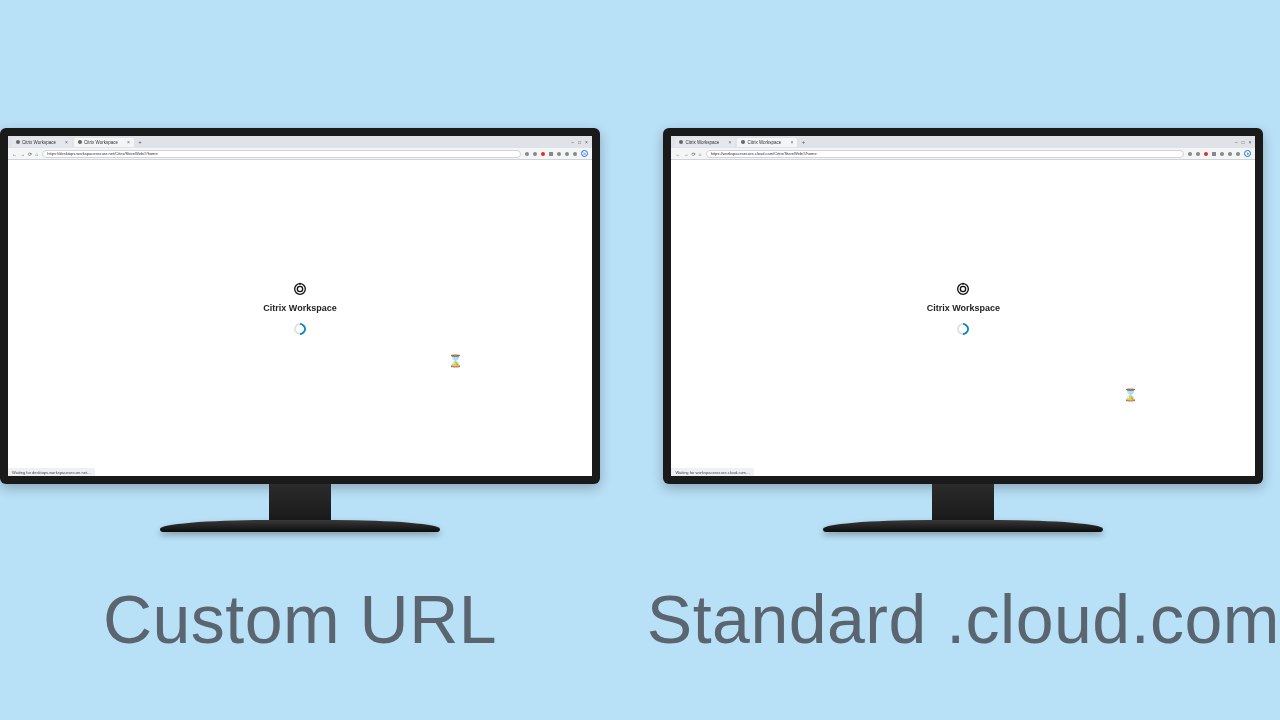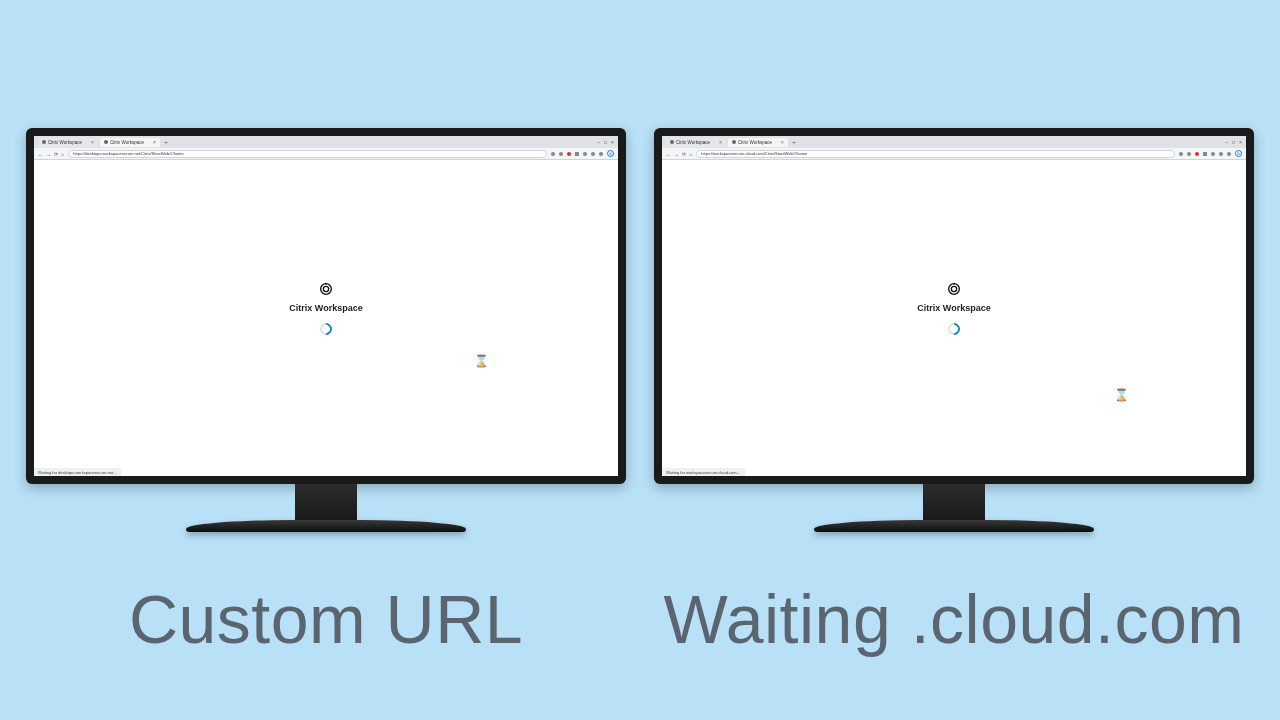--- a/index.html
+++ b/index.html
@@ -9,21 +9,21 @@
     background: #b8e0f7;
     font-family: -apple-system, BlinkMacSystemFont, "Segoe UI", Arial, sans-serif;
     overflow: hidden;
     position: relative;
   }
   .stage {
     width: 100%;
     height: 100%;
     display: flex;
     flex-direction: row;
-    justify-content: center;
+    justify-content: space-between;
     align-items: flex-start;
     gap: 28px;
     padding-top: 128px;
   }
   .monitor-block {
     display: flex;
     flex-direction: column;
     align-items: center;
   }
   .monitor {
@@ -342,16 +342,16 @@
           <div class="hourglass" style="left:452px; top:228px;">⌛</div>
           <div class="statusbar">
             <span>Waiting for workspacesecure.cloud.com…</span>
           </div>
         </div>
 
       </div>
     </div>
     <div class="neck"></div>
     <div class="base"></div>
-    <div class="caption">Waiting .cloud.com</div>
+    <div class="caption">Standard .cloud.com</div>
   </div>
 
 </div>
 
 </body></html>

